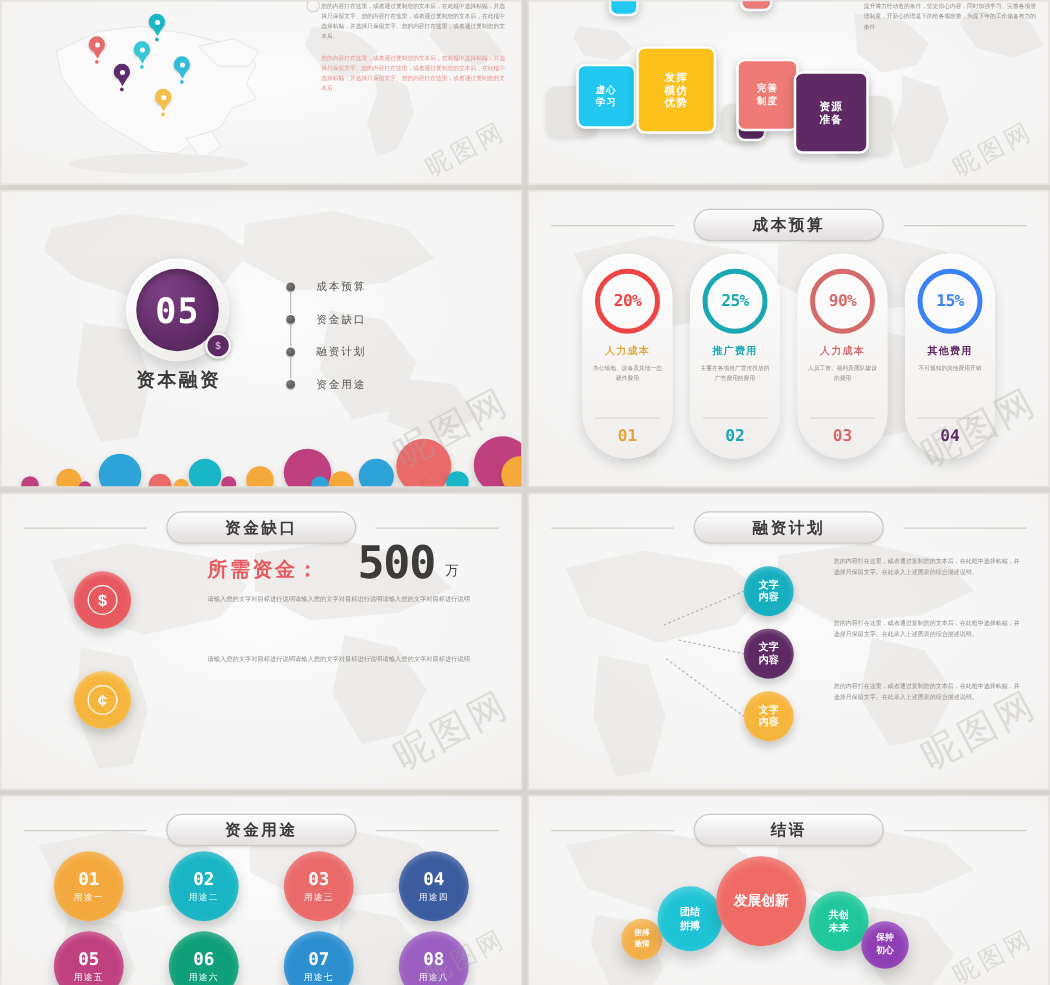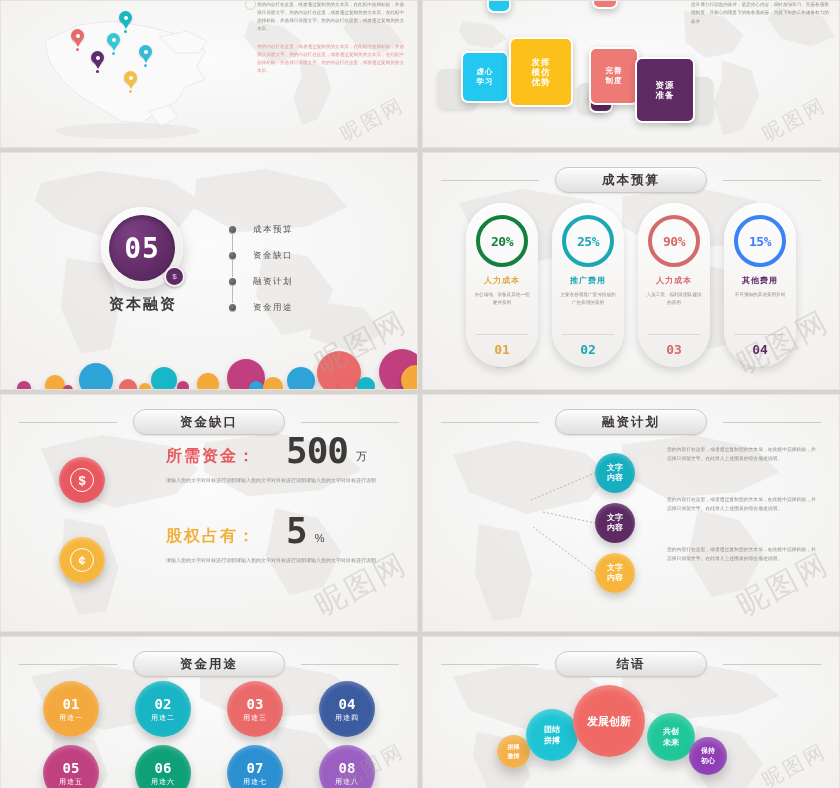--- a/index.html
+++ b/index.html
@@ -401,21 +401,21 @@
           <path d="M200 44 l72 -10 62 14 24 24 -42 20 -72 6 -44 -24z"></path>
           <path d="M272 110 l42 10 24 34 -18 36 -34 8 -24 -40z"></path>
         </g>
       </svg>
     </div>
     <div class="titlebar">
       <div class="pill">成本预算</div>
     </div>
     <div class="cards" id="cards-4">
         <div class="card">
-          <div class="ring" style="color:#15803d">20%</div>
+          <div class="ring" style="color:#ef4444">20%</div>
           <div class="card-h" style="color:#e0a63b">人力成本</div>
           <div class="card-d">办公场地、设备及其他一些硬件费用</div>
           <div class="card-sep"></div>
           <div class="card-n" style="color:#e0a63b">01</div>
         </div>
         <div class="card">
           <div class="ring" style="color:#1aa8b4">25%</div>
           <div class="card-h" style="color:#1aa8b4">推广费用</div>
           <div class="card-d">主要在各项推广宣传投放的广告费用的费用</div>
           <div class="card-sep"></div>
@@ -462,25 +462,20 @@
             <span class="gaplabel" style="color:#e8585f">所需资金：</span>
             <span class="gapnum">500</span>
             <span class="gapunit">万</span>
           </div>
           <div class="gapdesc">请输入您的文字对目标进行说明请输入您的文字对目标进行说明请输入您的文字对目标进行说明</div>
         </div>
         <div class="gapicon" style="left: 58px; top: 142px; background: radial-gradient(circle at 34% 28%, rgb(246, 181, 60), rgb(246, 181, 60));">
           <span style="border:1.5px solid #fff;border-radius:50%;width:22px;height:22px;display:flex;align-items:center;justify-content:center;font-size:13px;">¢</span>
         </div>
         <div class="gaprow" style="top: 120px;">
-          <div class="gaphead">
-            <span class="gaplabel" style="color:#f0b13c">股权占有：</span>
-            <span class="gapnum">5</span>
-            <span class="gapunit">%</span>
-          </div>
           <div class="gapdesc">请输入您的文字对目标进行说明请输入您的文字对目标进行说明请输入您的文字对目标进行说明</div>
         </div>
       </div>
     <div class="wmark">昵图网</div>
   </div>
 
   <div class="slide">
     <div class="worldmap">
       <svg viewBox="0 0 418 238" preserveAspectRatio="none">
         <g class="wm-path">

